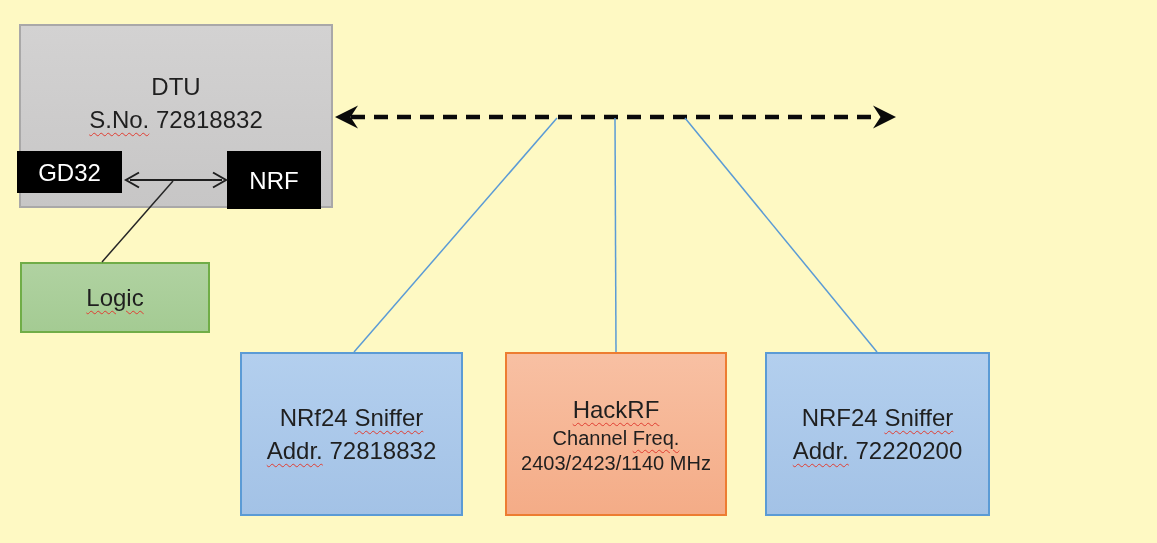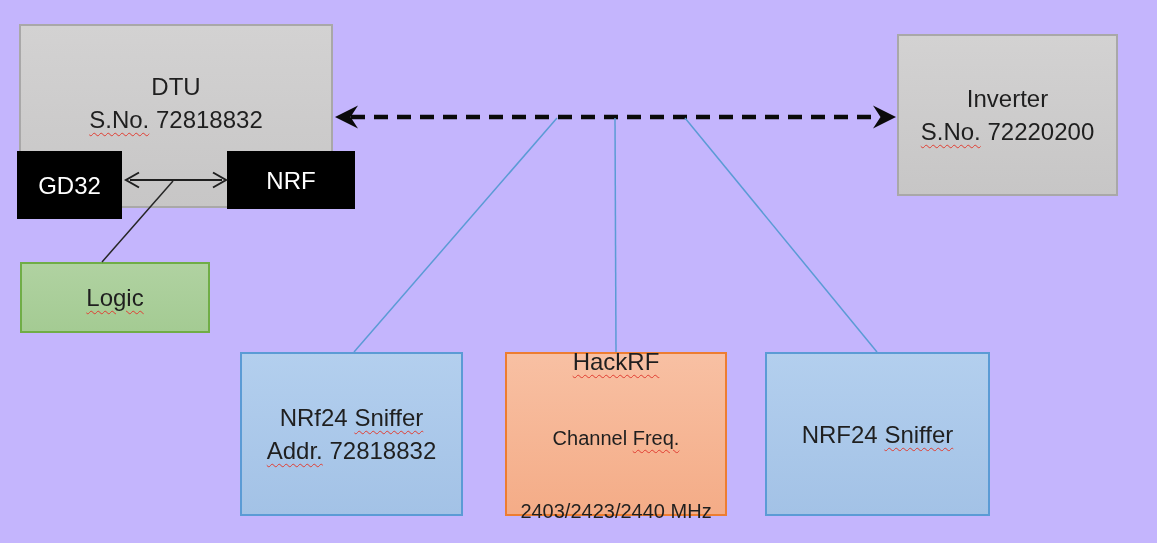--- a/index.html
+++ b/index.html
@@ -4,21 +4,21 @@
 <style>
   html, body {
     margin: 0;
     padding: 0;
     background: #ffffff;
   }
   .canvas {
     position: relative;
     width: 1157px;
     height: 543px;
-    background: #c4b5fd;
+    background: #fef9c3;
     font-family: "Liberation Sans", sans-serif;
     color: #1f1f1f;
     overflow: hidden;
   }
   .box {
     position: absolute;
     box-sizing: border-box;
     display: flex;
     flex-direction: column;
     align-items: center;
@@ -48,26 +48,25 @@
     background: linear-gradient(#b0d2a1, #a4cb93);
     border: 2px solid #70ad47;
   }
   .blue {
     background: linear-gradient(#b3cfee, #a3c2e6);
     border: 2px solid #5b9bd5;
   }
   .orange {
     background: linear-gradient(#f8c0a3, #f4ac87);
     border: 2px solid #ed7d31;
-    gap: 48px;
   }
   
   .dtu      { left: 19px;  top: 24px;  width: 314px; height: 184px; padding-bottom: 26px; }
-  .gd32     { left: 17px;  top: 151px; width: 105px; height: 68px;  z-index: 2; }
-  .nrfchip  { left: 227px; top: 151px; width: 128px; height: 58px;  z-index: 2; }
+  .gd32     { left: 17px;  top: 151px; width: 105px; height: 42px;  z-index: 2; }
+  .nrfchip  { left: 227px; top: 151px; width: 94px; height: 58px;  z-index: 2; }
   .logic    { left: 20px;  top: 262px; width: 190px; height: 71px; }
   .inverter { left: 897px; top: 34px;  width: 221px; height: 162px; }
   .snifL    { left: 240px; top: 352px; width: 223px; height: 164px; }
   .hackrf   { left: 505px; top: 352px; width: 222px; height: 164px; }
   .snifR    { left: 765px; top: 352px; width: 225px; height: 164px; }
 
   .connector-layer {
     position: absolute;
     left: 0; top: 0;
     width: 1157px;
@@ -99,38 +98,35 @@
   </div>
 
   <div class="box black nrfchip">
     <div class="ln">NRF</div>
   </div>
 
   <div class="box green logic">
     <div class="ln sq">Logic</div>
   </div>
 
-  <div class="box gray inverter">
-    <div class="ln">Inverter</div>
-    <div class="ln"><span class="sq">S.No.</span> <span>72220200</span></div>
-  </div>
 
   <div class="box blue snifL">
     <div class="ln"><span>NRf24</span> <span class="sq">Sniffer</span></div>
     <div class="ln"><span class="sq">Addr.</span> <span>72818832</span></div>
   </div>
 
   <div class="box orange hackrf">
     <div class="ln sq">HackRF</div>
     <div class="ln-sm"><span>Channel</span> <span class="sq">Freq.</span></div>
-    <div class="ln-sm">2403/2423/2440 MHz</div>
+    <div class="ln-sm">2403/2423/1140 MHz</div>
   </div>
 
   <div class="box blue snifR">
     <div class="ln"><span>NRF24</span> <span class="sq">Sniffer</span></div>
+    <div class="ln"><span class="sq">Addr.</span> <span>72220200</span></div>
   </div>
 
   <svg class="connector-layer" viewBox="0 0 1157 543" xmlns="http://www.w3.org/2000/svg">
 
     <g>
       <line x1="351" y1="117" x2="880" y2="117" stroke="#0a0a0a" stroke-width="4.5" stroke-dasharray="14 9"></line>
       <path d="M335 117 L358 105.5 L350.5 117 L358 128.5 Z" fill="#0a0a0a"></path>
       <path d="M896 117 L873 105.5 L880.5 117 L873 128.5 Z" fill="#0a0a0a"></path>
     </g>
 

